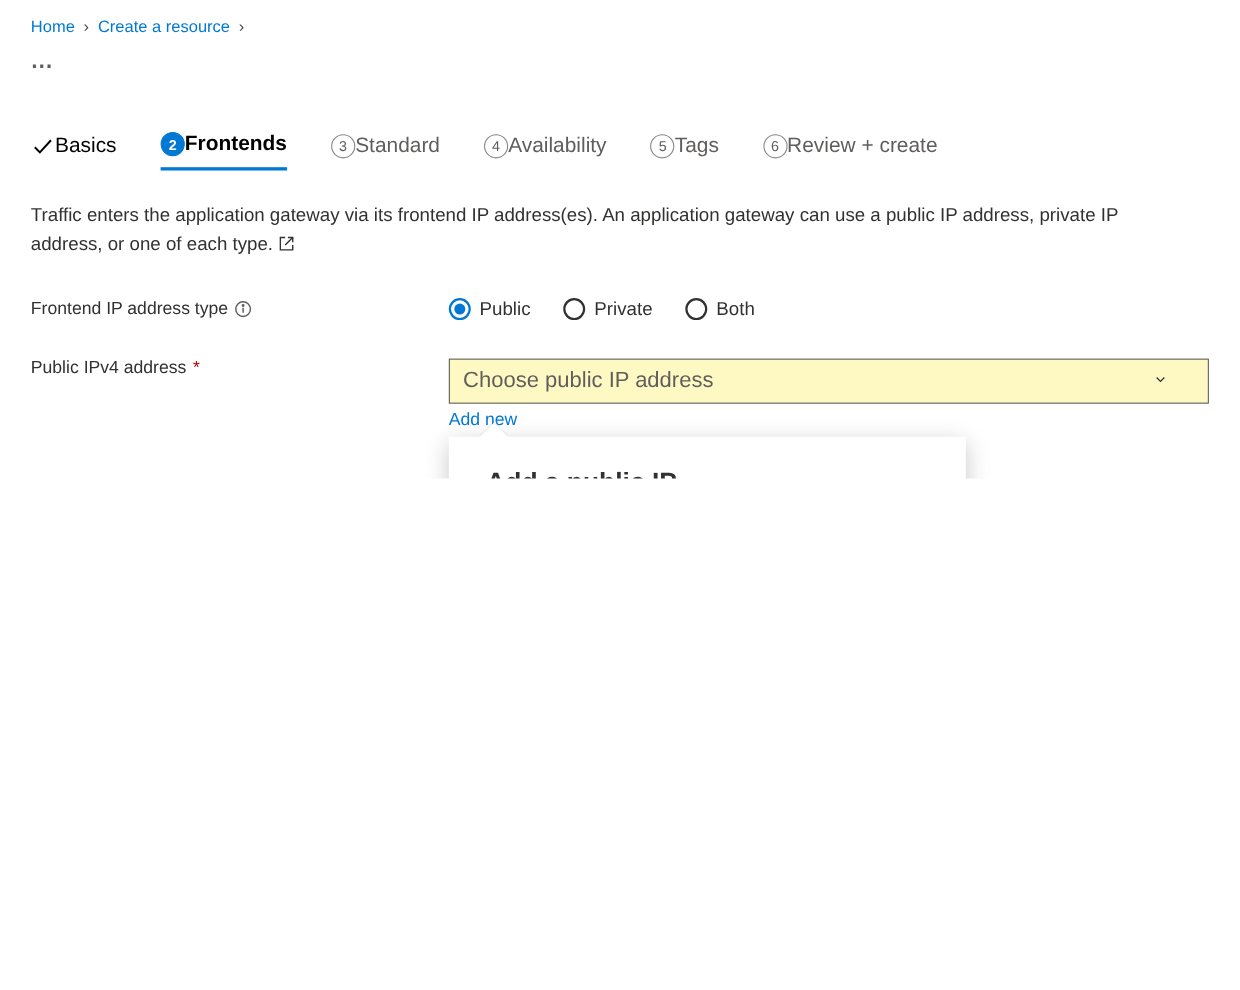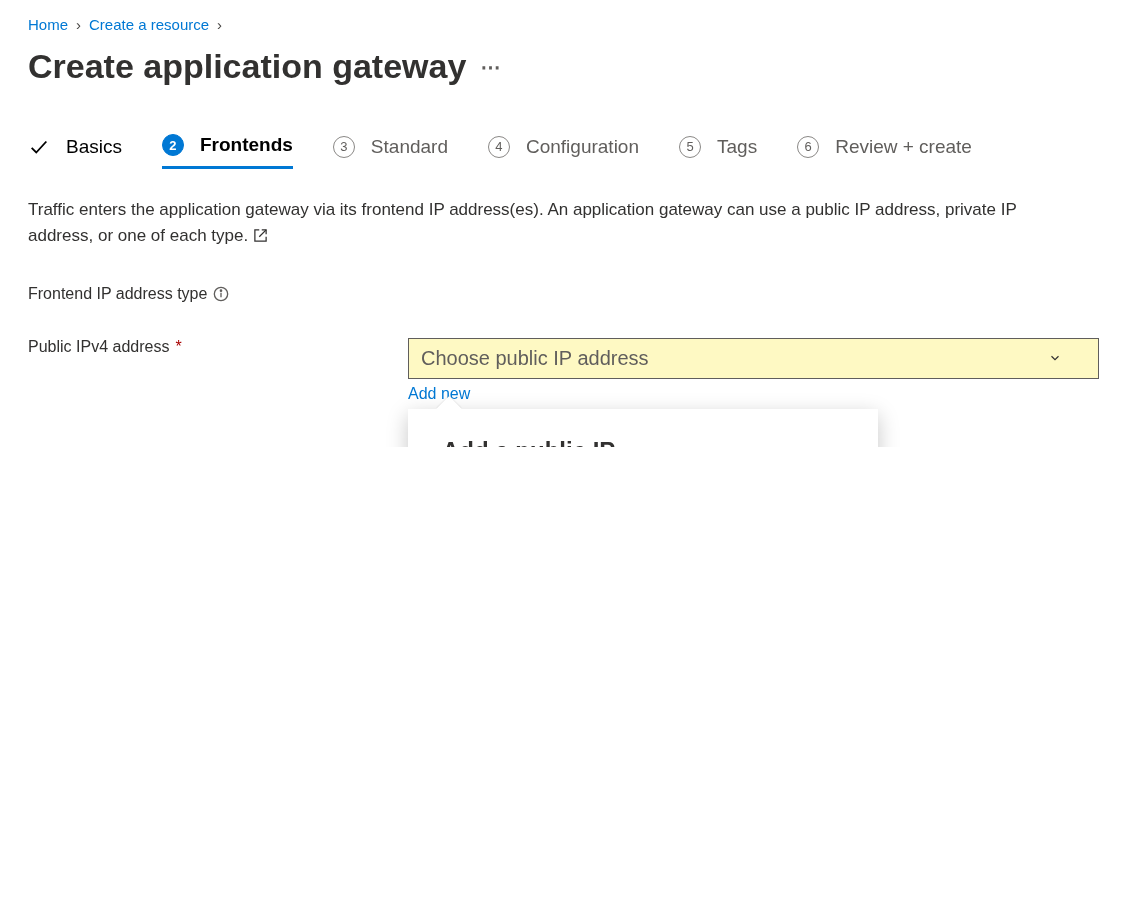--- a/index.html
+++ b/index.html
@@ -32,21 +32,21 @@
   .tabs {
     display: flex;
     align-items: center;
     gap: 40px;
     border-bottom: 0;
     margin-bottom: 28px;
   }
   .tab {
     display: flex;
     align-items: center;
-    gap: 16px;
+    gap: 0;
     font-size: 19px;
     padding-bottom: 10px;
     cursor: pointer;
     color: #605e5c;
   }
   .tab .step-num {
     display: inline-flex;
     align-items: center;
     justify-content: center;
     width: 22px; height: 22px;
@@ -198,42 +198,41 @@
 <body>
 
 <nav class="breadcrumb">
   <a>Home</a>
   <span class="chev">›</span>
   <a>Create a resource</a>
   <span class="chev">›</span>
 </nav>
 
 <h1 class="page-title">
-  <span>Create application gateway</span>
   <span class="ellipsis">⋯</span>
 </h1>
 
 <div class="tabs">
   <div class="tab done">
     <svg class="check-icon" width="22" height="22" viewBox="0 0 24 24" fill="none" stroke="#000" stroke-width="2">
         <polyline points="4,13 9,18 20,6"></polyline>
       </svg>
     <span>Basics</span>
   </div>
   <div class="tab active">
     <span class="step-num">2</span>
     <span>Frontends</span>
   </div>
   <div class="tab">
     <span class="step-num">3</span>
     <span>Standard</span>
   </div>
   <div class="tab">
     <span class="step-num">4</span>
-    <span>Configuration</span>
+    <span>Availability</span>
   </div>
   <div class="tab">
     <span class="step-num">5</span>
     <span>Tags</span>
   </div>
   <div class="tab">
     <span class="step-num">6</span>
     <span>Review + create</span>
   </div>
 </div>
@@ -252,20 +251,34 @@
 <div class="form-row">
   <div class="label-col">
     <span>Frontend IP address type</span>
     <span class="info-icon">
       <svg width="16" height="16" viewBox="0 0 24 24" fill="none" stroke="#605e5c" stroke-width="2">
           <circle cx="12" cy="12" r="10"></circle>
           <line x1="12" y1="10" x2="12" y2="17"></line>
           <circle cx="12" cy="7" r="1" fill="#605e5c"></circle>
         </svg>
     </span>
+  </div>
+  <div class="radio-group">
+    <label class="radio-item">
+      <span class="radio selected"></span>
+      <span>Public</span>
+    </label>
+    <label class="radio-item">
+      <span class="radio"></span>
+      <span>Private</span>
+    </label>
+    <label class="radio-item">
+      <span class="radio"></span>
+      <span>Both</span>
+    </label>
   </div>
 </div>
 
 <div class="form-row" style="align-items:flex-start;">
   <div class="label-col">
     <span>Public IPv4 address</span>
     <span class="req">*</span>
   </div>
   <div class="select-wrap">
     <div class="select-field">

